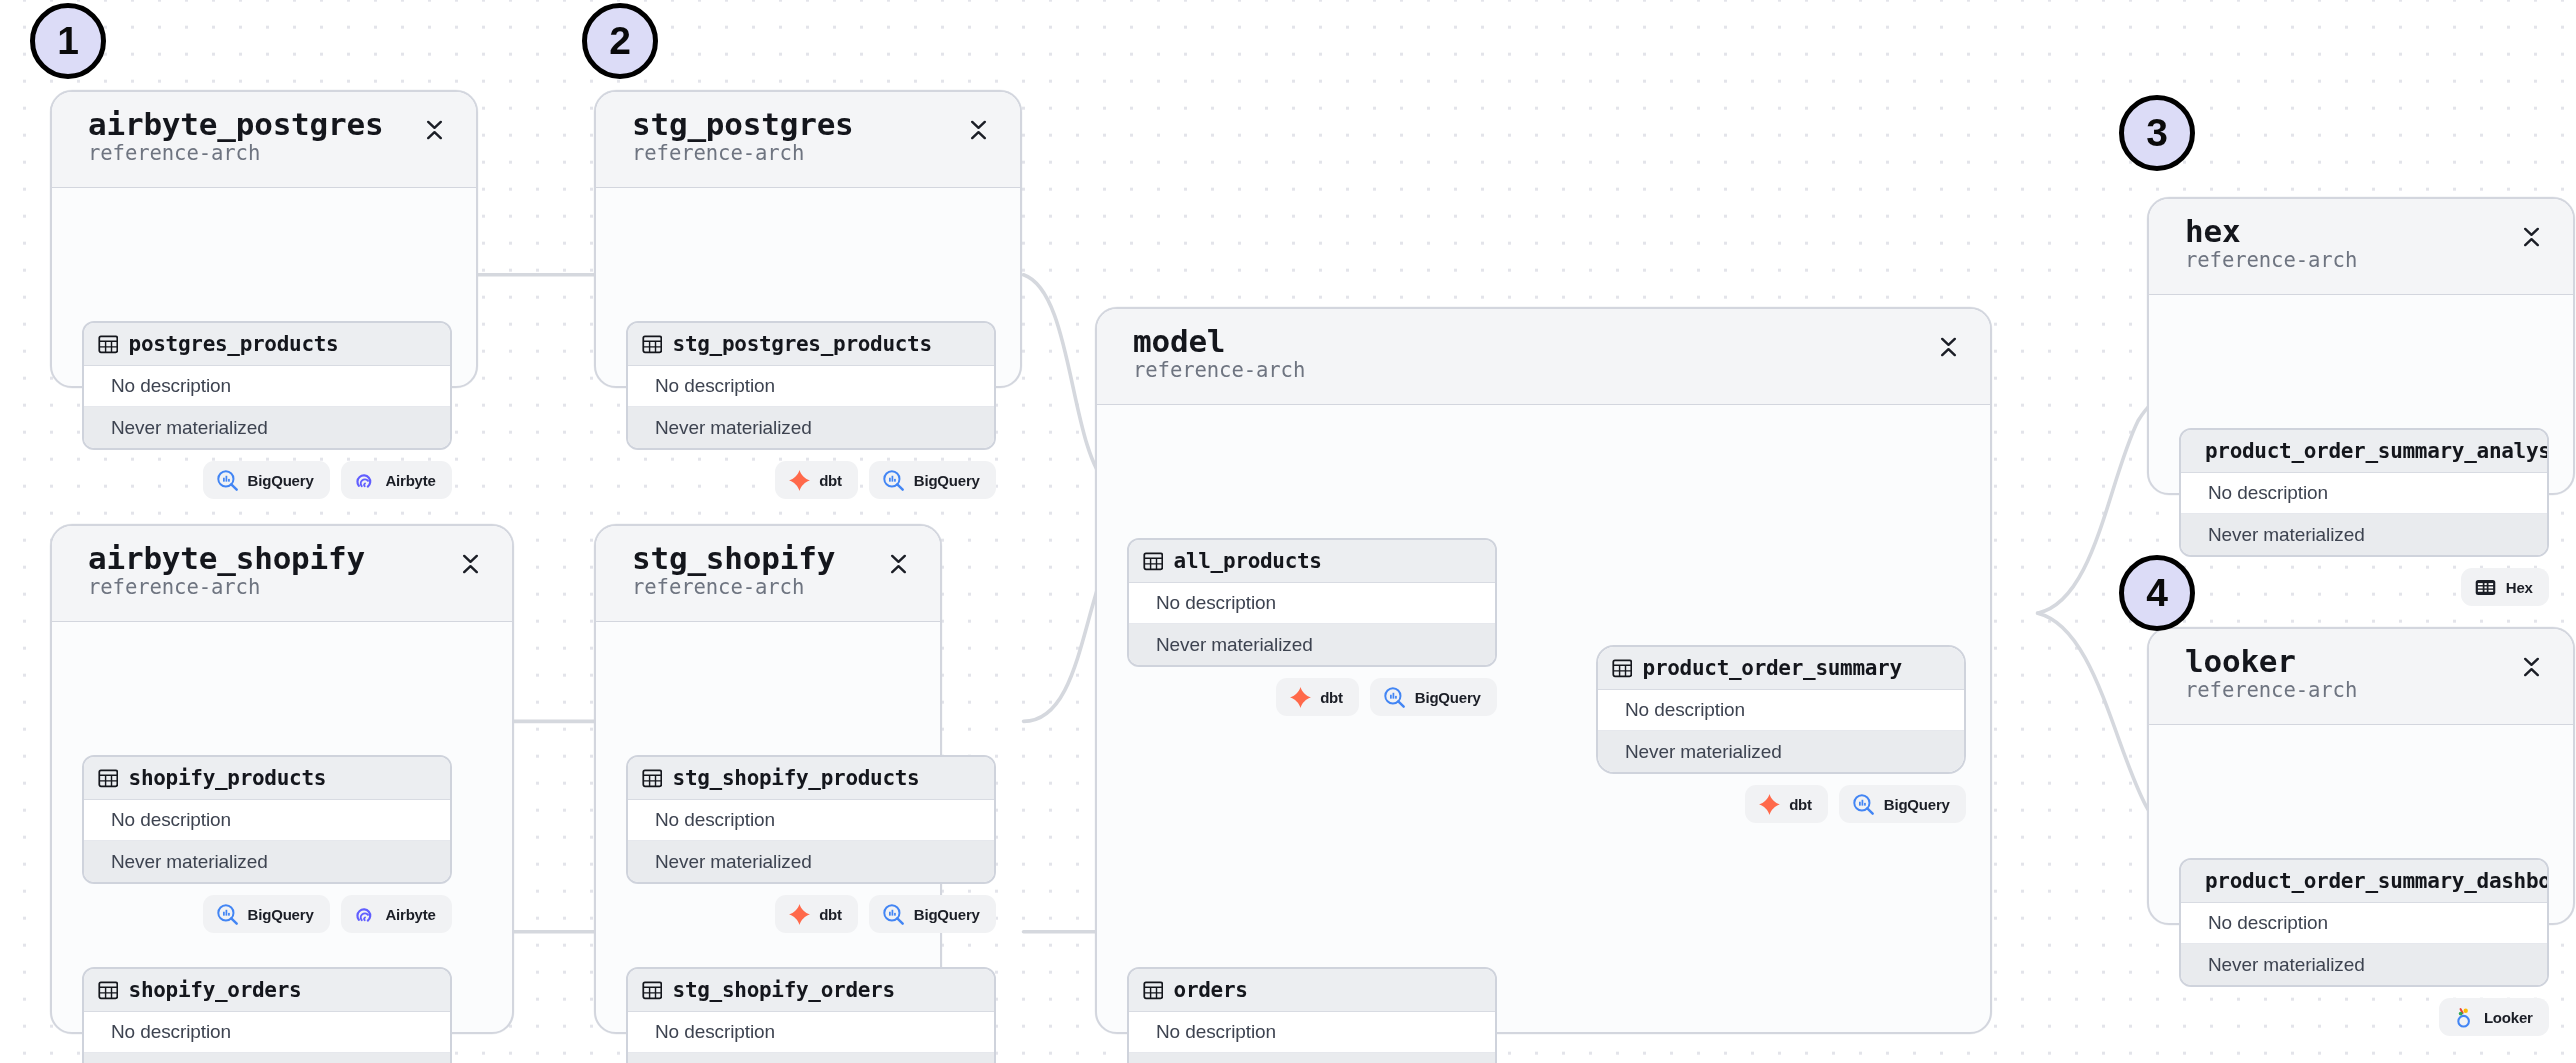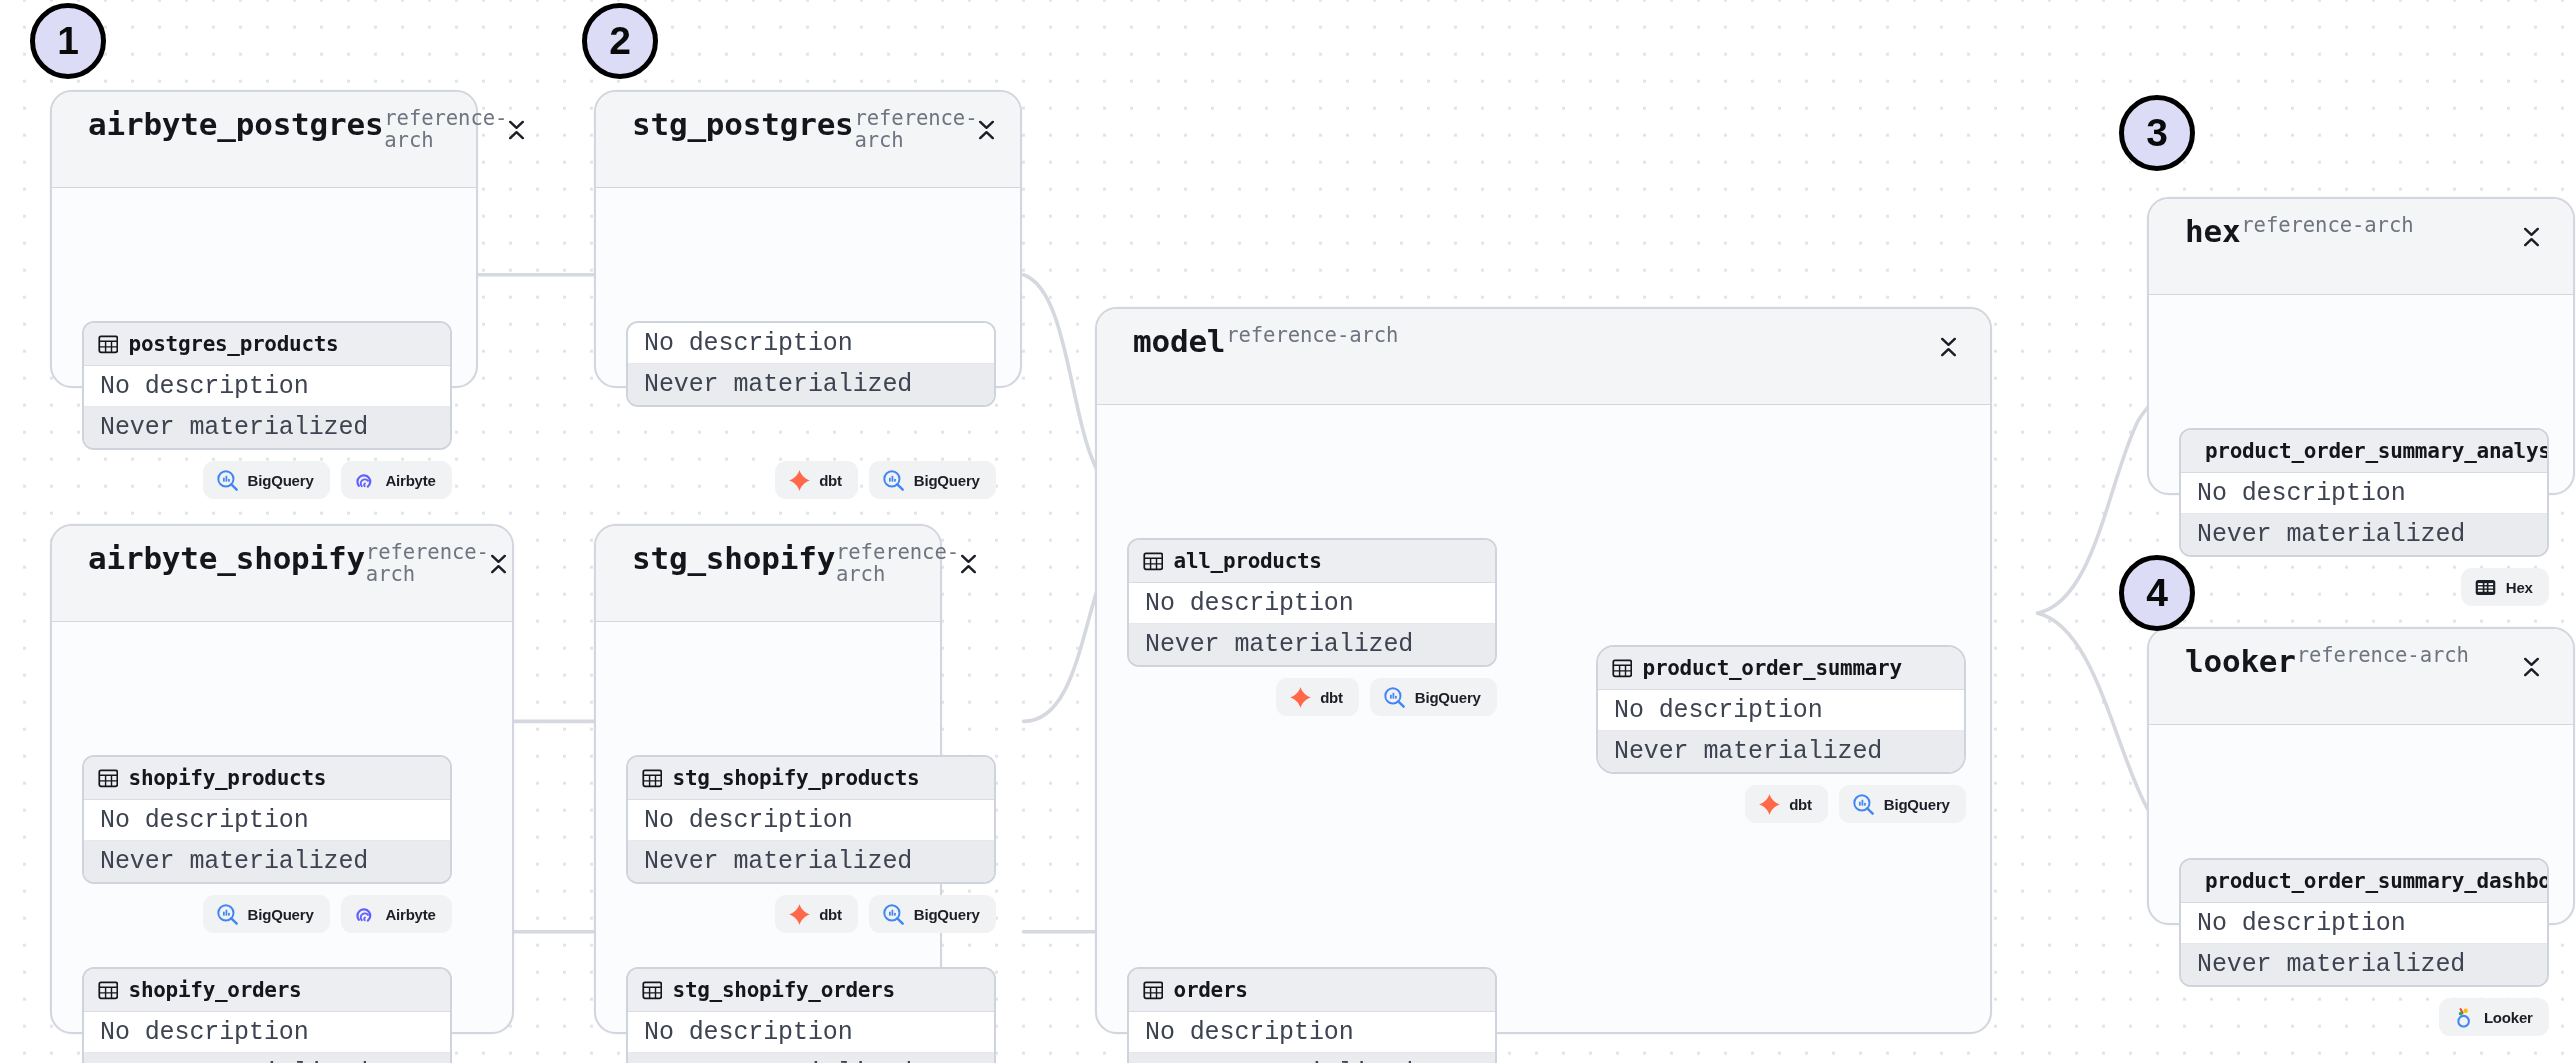--- a/index.html
+++ b/index.html
@@ -45,21 +45,21 @@
   .group-header {
     height: 50px;
     background: #f4f5f7;
     border-bottom: 1.3px solid #d3d6de;
     border-radius: 10.3px 10.3px 0 0;
     padding: 7.7px 15.5px 0 19px;
     display: flex;
     align-items: flex-start;
     justify-content: space-between;
   }
-  .group-titles { display: flex; gap: 0.9px; }
+  .group-titles { display: flex; flex-direction: column; gap: 0.9px; }
   .group-title {
     font-family: "DejaVu Sans Mono", "Liberation Mono", monospace;
     font-size: 16.3px;
     font-weight: 700;
     color: #14161c;
     letter-spacing: -0.2px;
     line-height: 1.12;
   }
   .group-sub {
     font-family: "DejaVu Sans Mono", "Liberation Mono", monospace;
@@ -161,21 +161,21 @@
     .group-header { border-radius: 20px 20px 0 0; }
     .group-title { font-size: 31px; }
     .group-sub { font-size: 20.6px; }
     .group-body { height: calc(100% - 96px); }
     .collapse-btn { width: 26px; height: 29px; margin-top: 8.6px; }
     .collapse-btn svg { width: 19px; height: 26px; }
     .node { border-width: 2.1px; border-radius: 12px; }
     .node-head { height: 43px; padding: 0 13.7px; gap: 10.3px; }
     .node-head svg { width: 20.6px; height: 20.6px; }
     .node-title { font-size: 21px; }
-    .node-row { height: 41px; padding: 0 16px; font-size: 25px; font-family: Liberation Mono, monospace; }
+    .node-row { height: 41px; padding: 0 27px; font-size: 19px; }
     .tag { height: 38px; padding: 0 16.3px 0 13px; gap: 8.6px; border-radius: 11px; }
     .tag svg { width: 23px; height: 23px; }
     .tag-label { font-size: 15px; }
     .tags { gap: 11px; }
     .step-badge { width: 76px; height: 76px; border-width: 5.6px; font-size: 39px; }
   </style></head>
 <body>
 
 <div id="canvas">
 
@@ -262,20 +262,30 @@
          </div>
          <div class="collapse-btn">
            <svg width="11" height="14.6" viewBox="0 0 13 17">
         <path d="M2.2,3 L6.5,7 L10.8,3" fill="none" stroke="#1b1e26" stroke-width="1.7" stroke-linecap="round" stroke-linejoin="round"></path>
         <path d="M2.2,14 L6.5,10 L10.8,14" fill="none" stroke="#1b1e26" stroke-width="1.7" stroke-linecap="round" stroke-linejoin="round"></path>
       </svg>
          </div>
        </div>
        <div class="group-body">
          <div class="node" style="left: 30px; top: 133px; width: 370px;">
+         <div class="node-head">
+           <svg width="11" height="11" viewBox="0 0 16 16">
+        <rect x="1" y="1.8" width="14" height="12.4" rx="1.3" fill="none" stroke="#14161c" stroke-width="1.35"></rect>
+        <line x1="1" y1="5.6" x2="15" y2="5.6" stroke="#14161c" stroke-width="1.25"></line>
+        <line x1="1" y1="10" x2="15" y2="10" stroke="#14161c" stroke-width="1.1"></line>
+        <line x1="5.9" y1="5.6" x2="5.9" y2="14.2" stroke="#14161c" stroke-width="1.1"></line>
+        <line x1="10.5" y1="5.6" x2="10.5" y2="14.2" stroke="#14161c" stroke-width="1.1"></line>
+      </svg>
+           <span class="node-title">stg_postgres_products</span>
+         </div>
          <div class="node-row desc">
            <span>No description</span>
          </div>
          <div class="node-row mat">
            <span>Never materialized</span>
          </div>
        </div>
        <div class="tags" style="left: 30px; top: 273px; width: 370px; justify-content: flex-end;">
             <div class="tag">
          <svg width="13" height="13" viewBox="0 0 20 20">

